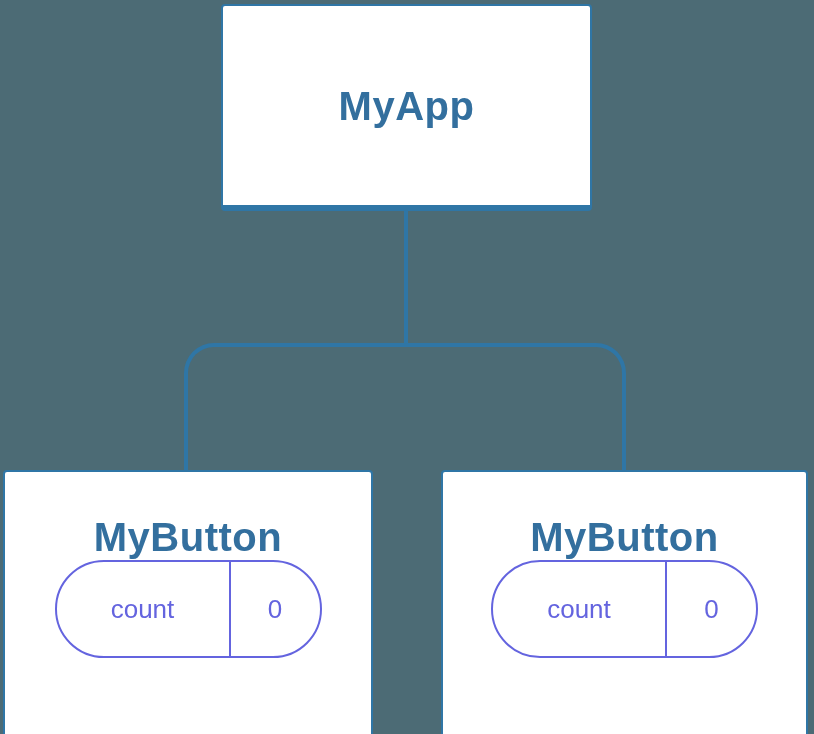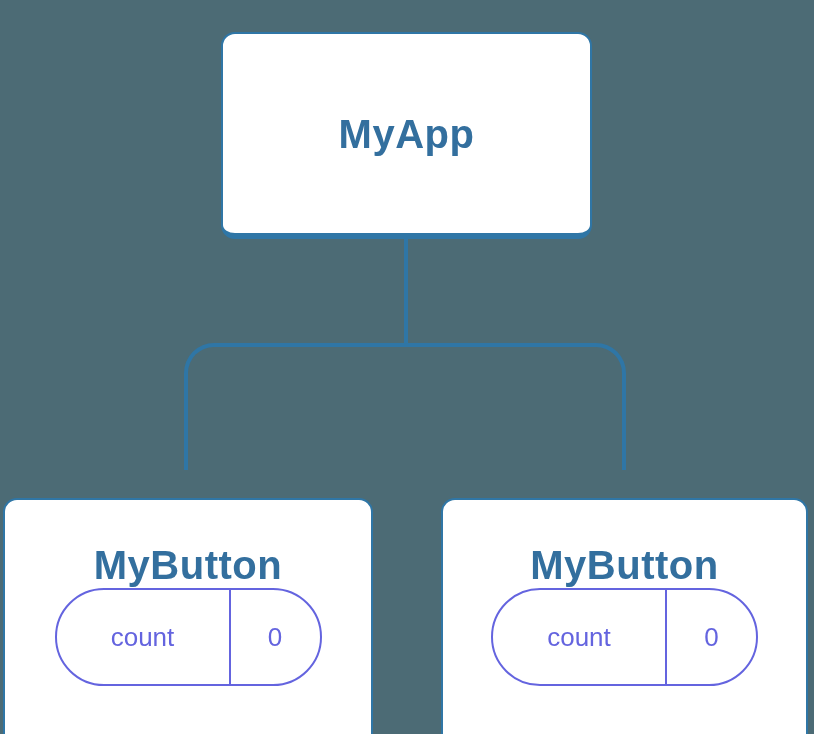--- a/index.html
+++ b/index.html
@@ -36,22 +36,21 @@
     border-radius: 30px 30px 0 0;
   }
 
   
   .card {
     position: absolute;
     box-sizing: border-box;
     background: var(--card-bg);
     border: 2px solid var(--line-blue);
     border-bottom-width: 6px;
-    border-radius: 14px;
-    margin-top: 28px;
+    border-radius: 4px;
   }
   .root-card {
     left: 221px;
     top: 4px;
     width: 371px;
     height: 207px;
     display: flex;
     align-items: center;
     justify-content: center;
   }

